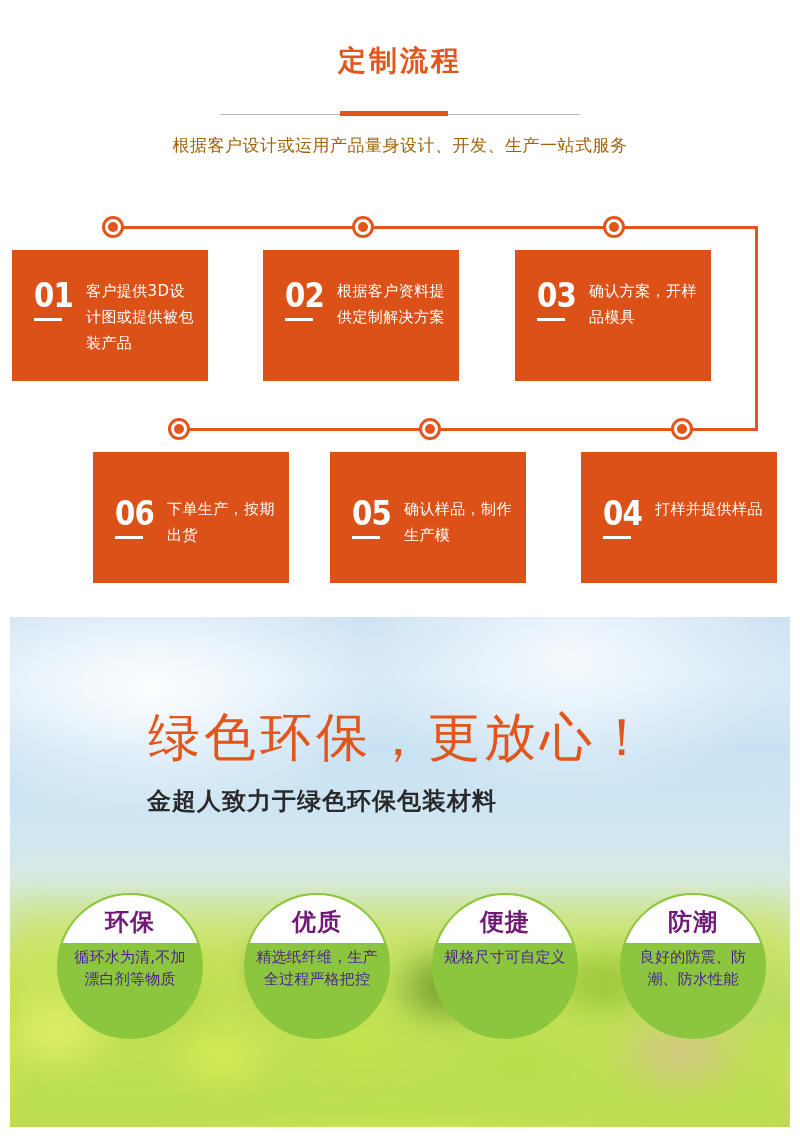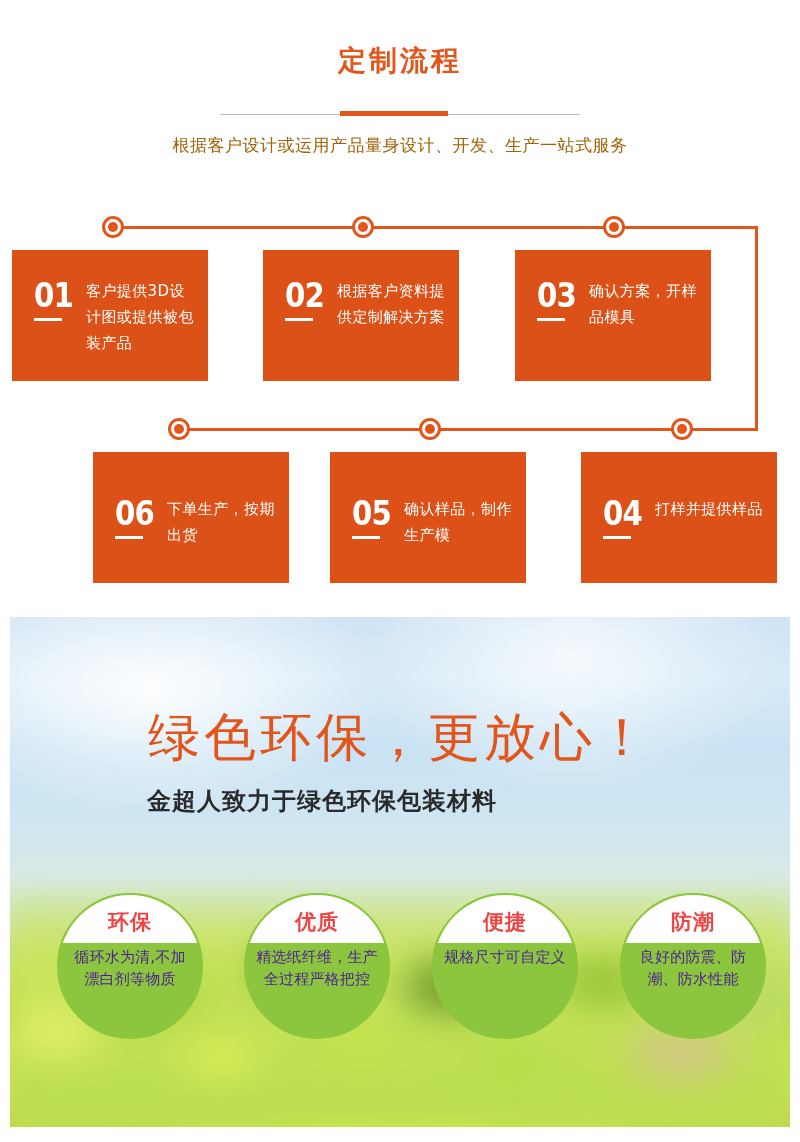--- a/index.html
+++ b/index.html
@@ -248,23 +248,23 @@
     position: absolute;
     left: 0; top: 0;
     width: 100%;
     height: 48px;
     background: #ffffff;
     display: flex;
     align-items: center;
     justify-content: center;
   }
   .bubble-title {
-    font-size: 21px;
+    font-size: 24px;
     font-weight: bold;
-    color: #ef4444;
+    color: #701a75;
     letter-spacing: 1px;
     margin-top: 6px;
   }
   .bubble-body {
     position: absolute;
     left: 0; top: 48px;
     width: 100%;
     height: 98px;
     padding: 4px 10px 0 10px;
     box-sizing: border-box;

